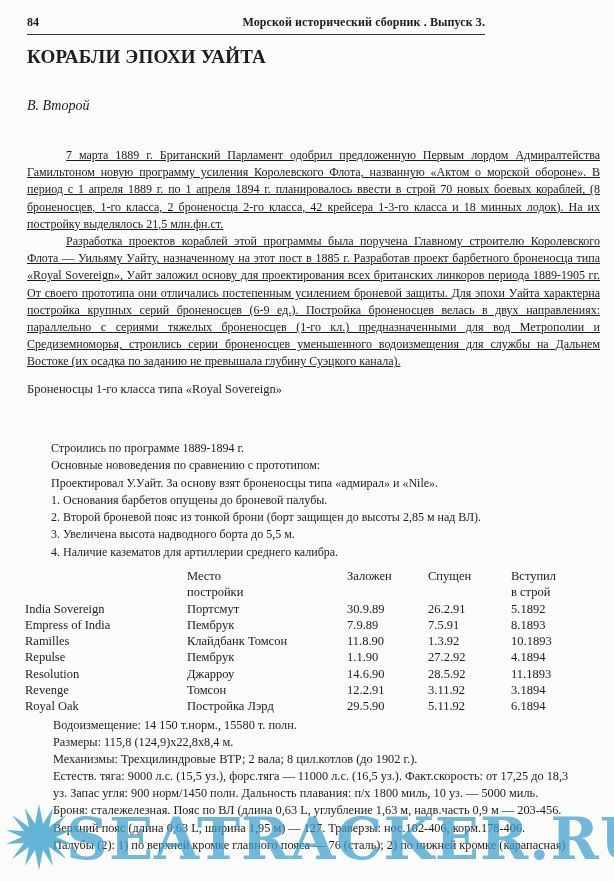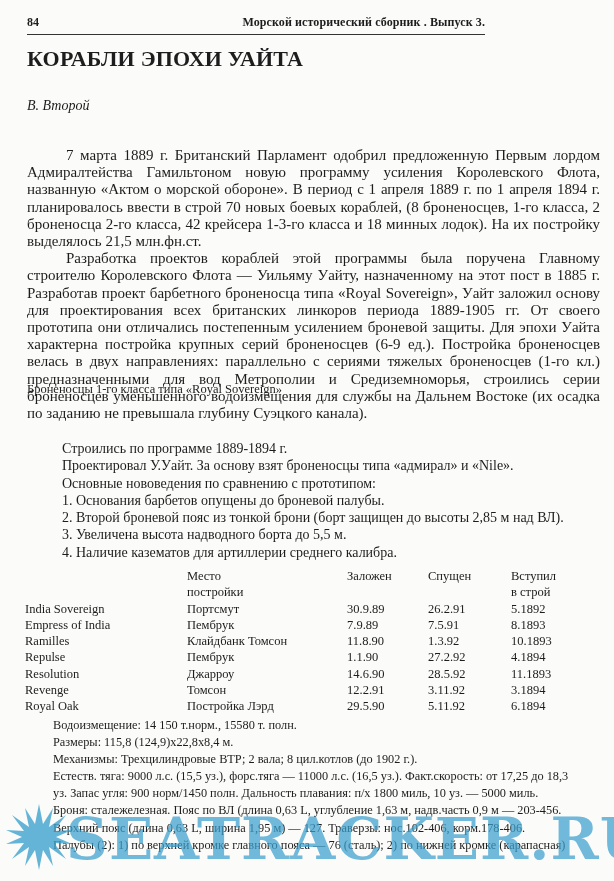--- a/index.html
+++ b/index.html
@@ -9,31 +9,32 @@
     font-family:"Liberation Serif","DejaVu Serif",serif;
   }
   .page { position:absolute; left:0; top:0; width:493px; height:881px; }
   .header {
     position:absolute; left:27px; right:8px; top:14px; height:20px;
     border-bottom:1.5px solid #333;
   }
   .page-num { position:absolute; left:0; top:1px; font-size:12px; font-weight:bold; }
   .running-title { position:absolute; right:0; top:1px; font-size:12px; font-weight:bold; letter-spacing:0.1px; }
   .title {
-    position:absolute; left:27px; top:46px; font-size:22px; font-weight:bold; letter-spacing:0.2px;
+    position:absolute; left:27px; top:46px; font-size:19px; font-weight:bold; letter-spacing:0.2px;
   }
   .author { position:absolute; left:27px; top:98px; font-size:14px; font-style:italic; }
   .body-text {
-    position:absolute; left:27px; width:573px; font-size:15px; line-height:17.2px;
+    position:absolute; left:27px; width:573px; font-size:12px; line-height:17.2px;
     text-align:justify;
+    text-decoration:underline;
   }
   .p1 { top:147px; }
   .para { margin:0; text-indent:39px; }
   .section-title { position:absolute; left:27px; top:382px; font-size:12.5px; font-weight:normal; }
-  .list-block { position:absolute; left:62px; top:440px; font-size:14px; line-height:17.3px; }
+  .list-block { position:absolute; left:51px; top:440px; font-size:12px; line-height:17.3px; }
   .list-block div { white-space:nowrap; }
   .ships { position:absolute; left:25px; top:568px; font-size:12.5px; line-height:16.3px; }
   .ships .row { position:relative; height:16.3px; white-space:nowrap; }
   .ships .hdr { height:32.6px; }
   .c-name { position:absolute; left:0; }
   .c-yard { position:absolute; left:162px; }
   .c-laid { position:absolute; left:322px; }
   .c-launch { position:absolute; left:403px; }
   .c-comm { position:absolute; left:486px; }
   .specs { position:absolute; left:25px; top:717px; width:582px; font-size:12.3px; line-height:17.1px;margin-left:28px; }
@@ -64,22 +65,22 @@
 
   <div class="body-text p1">
     <p class="para">7 марта 1889 г. Британский Парламент одобрил предложенную Первым лордом Адмиралтейства Гамильтоном новую программу усиления Королевского Флота, названную «Актом о морской обороне». В период с 1 апреля 1889 г. по 1 апреля 1894 г. планировалось ввести в строй 70 новых боевых кораблей, (8 броненосцев, 1-го класса, 2 броненосца 2-го класса, 42 крейсера 1-3-го класса и 18 минных лодок). На их постройку выделялось 21,5 млн.фн.ст.</p>
     <p class="para">Разработка проектов кораблей этой программы была поручена Главному строителю Королевского Флота — Уильяму Уайту, назначенному на этот пост в 1885 г. Разработав проект барбетного броненосца типа «Royal Sovereign», Уайт заложил основу для проектирования всех британских линкоров периода 1889-1905 гг. От своего прототипа они отличались постепенным усилением броневой защиты. Для эпохи Уайта характерна постройка крупных серий броненосцев (6-9 ед.). Постройка броненосцев велась в двух направлениях: параллельно с сериями тяжелых броненосцев (1-го кл.) предназначенными для вод Метрополии и Средиземноморья, строились серии броненосцев уменьшенного водоизмещения для службы на Дальнем Востоке (их осадка по заданию не превышала глубину Суэцкого канала).</p>
   </div>
 
   <div class="section-title">Броненосцы 1-го класса типа «Royal Sovereign»</div>
 
   <div class="list-block">
     <div>Строились по программе 1889-1894 г.</div>
+    <div>Основные нововедения по сравнению с прототипом:</div>
     <div>Проектировал У.Уайт. За основу взят броненосцы типа «адмирал» и «Nile».</div>
-    <div>Основные нововедения по сравнению с прототипом:</div>
     <div>1. Основания барбетов опущены до броневой палубы.</div>
     <div>2. Второй броневой пояс из тонкой брони (борт защищен до высоты 2,85 м над ВЛ).</div>
     <div>3. Увеличена высота надводного борта до 5,5 м.</div>
     <div>4. Наличие казематов для артиллерии среднего калибра.</div>
   </div>
 
   <div class="ships">
     <div class="row hdr">
       <span class="c-yard">
         <span>Место</span><br>

